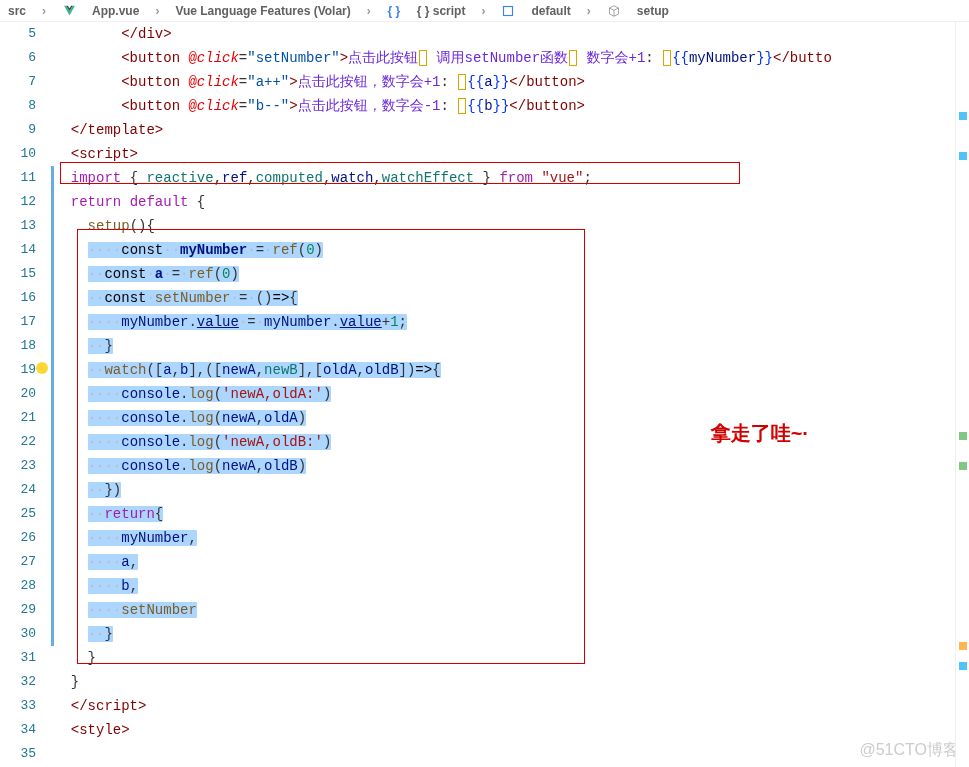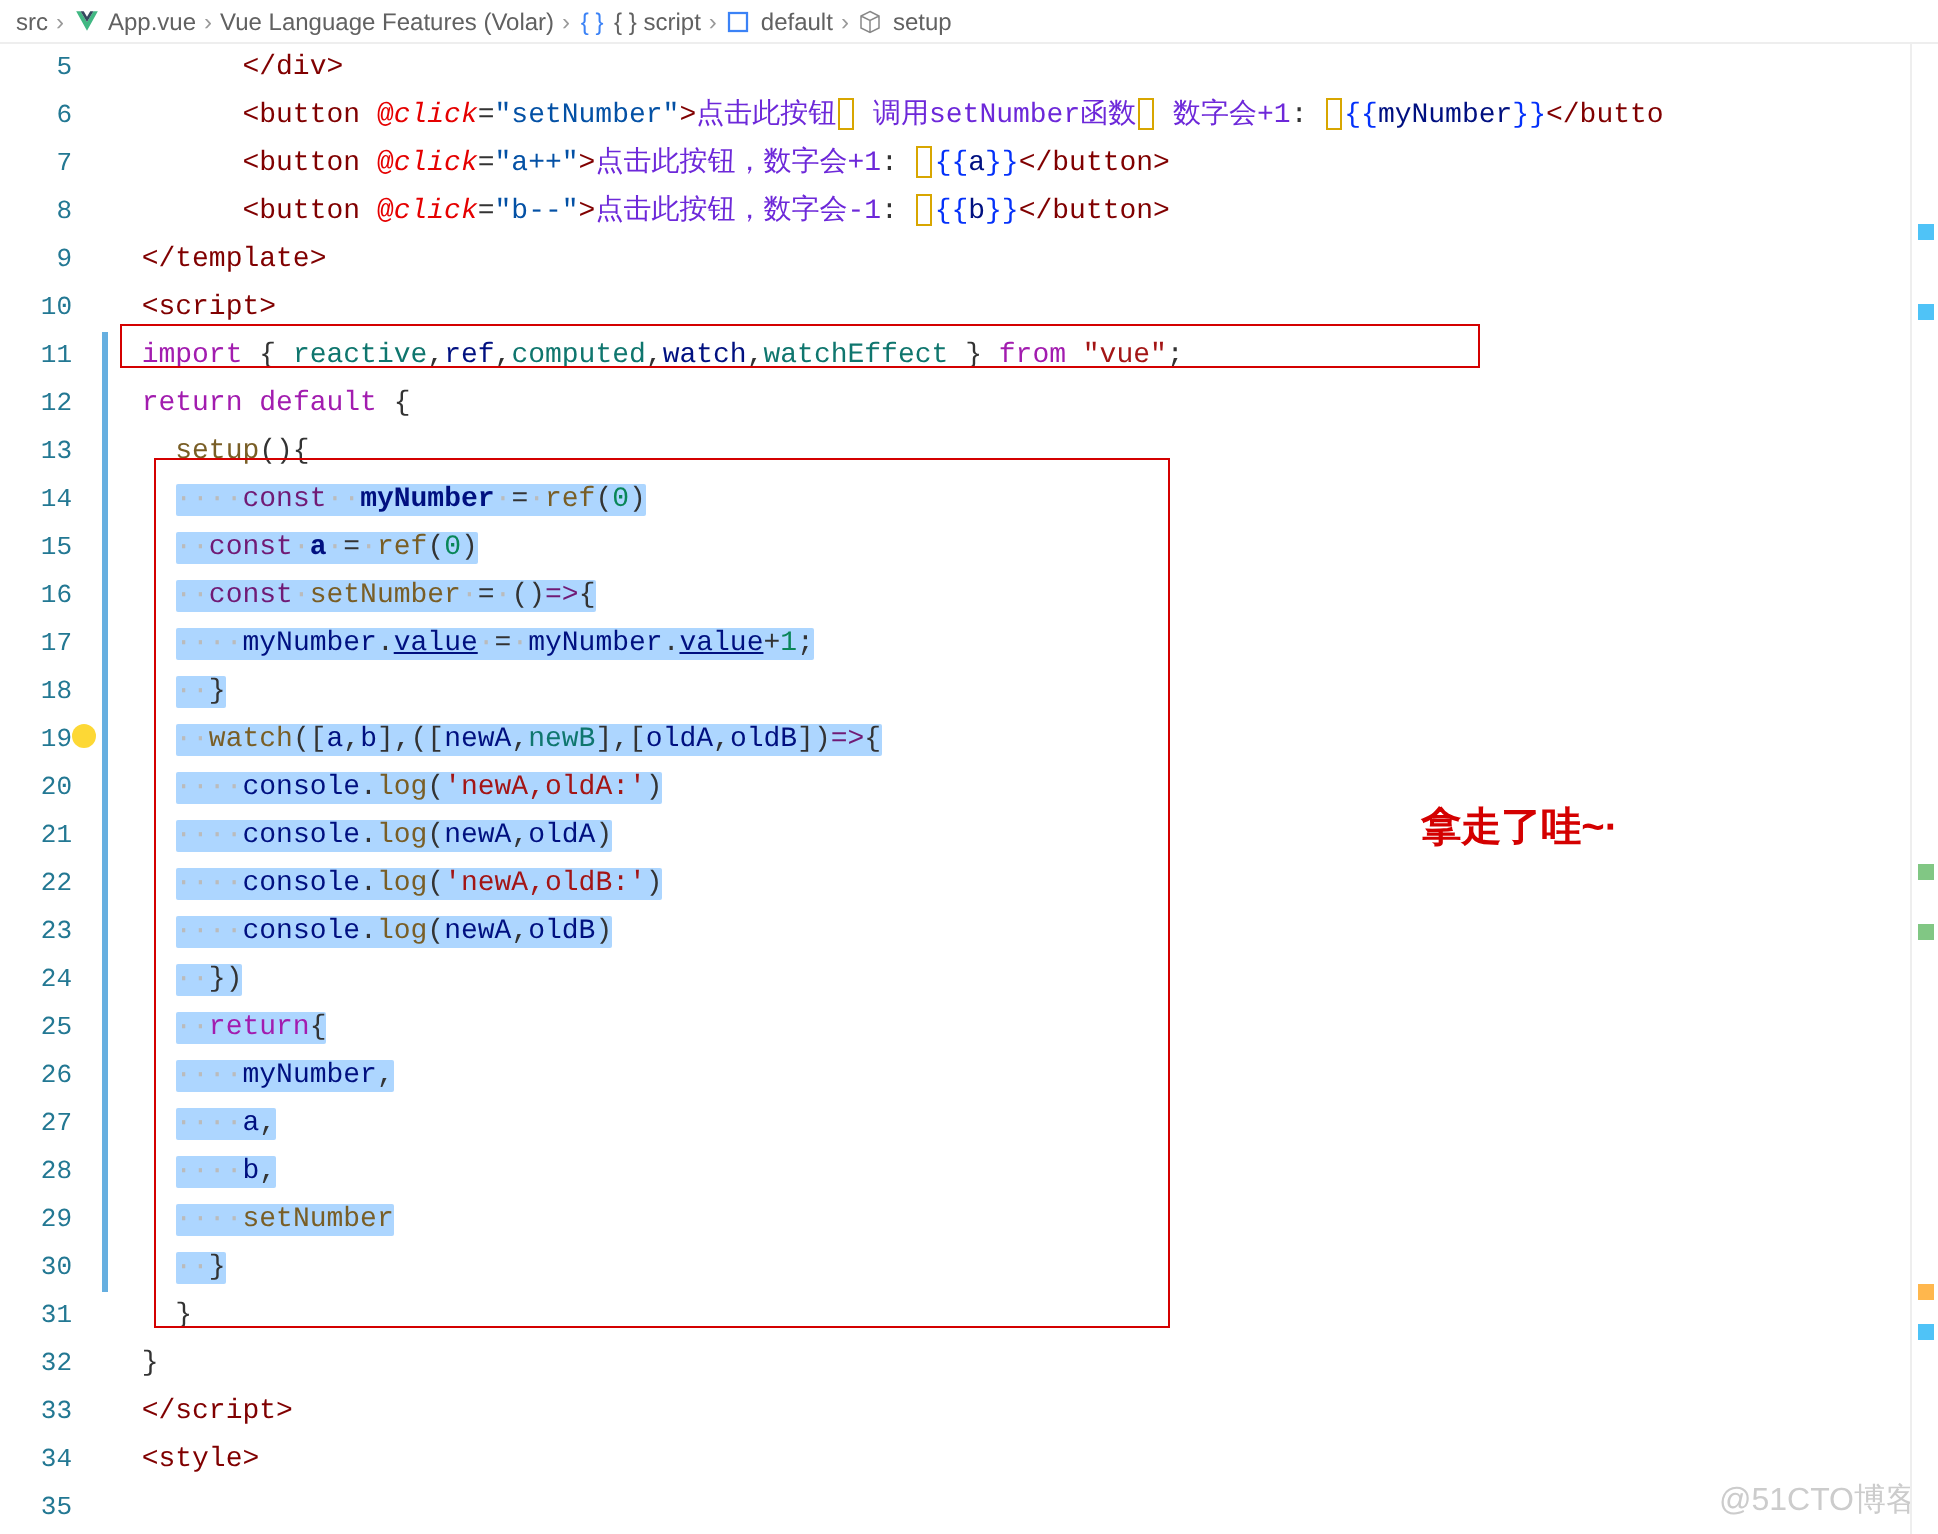--- a/index.html
+++ b/index.html
@@ -1,47 +1,47 @@
 <!DOCTYPE html>
 <html><head>
 <meta charset="utf-8">
 <style>
 * { margin:0; padding:0; box-sizing:border-box; }
 body { font-family: Consolas,"Courier New",monospace; font-size:14px; background:#fff; color:#333; width:969px; height:767px; overflow:hidden; position:relative; }
-.breadcrumb { display:flex; align-items:center; gap:4px; padding:2px 8px; font-size:12px; color:#616161; font-family:"Segoe UI",sans-serif; border-bottom:1px solid #eee; height:22px; }
+.breadcrumb { display:flex; align-items:center; gap:16px; padding:2px 8px; font-size:12px; color:#616161; font-family:"Segoe UI",sans-serif; border-bottom:1px solid #eee; height:22px;font-weight:bold; }
 .breadcrumb .sep { color:#999; }
 .breadcrumb .ico { width:14px; height:14px; display:inline-flex; align-items:center; justify-content:center; }
 .editor { display:flex; height:calc(100% - 22px); }
 .gutter { width:54px; text-align:right; color:#237893; padding-right:18px; user-select:none; line-height:24px; font-size:13px; }
 .gutter .ln { height:24px; }
 .code { flex:1; line-height:24px; position:relative; }
 .line { height:24px; white-space:pre; position:relative; }
 .modbar { position:absolute; left:-3px; top:0; bottom:0; width:3px; background:#66afe0; }
 .tag { color:#800000; }
 .attr { color:#e50000; }
 .attrval { color:#0451a5; }
 .txt { color:#6d28d9; }
-.kw { color:#701a75; }
+.kw { color:#000000; }
 .kw2 { color:#a21caf;margin-top:20px; }
 .fn { color:#795e26; }
 .var { color:#001080; }
 .var2 { color:#001080; font-weight:600; }
 .num { color:#098658; }
 .str { color:#a31515; }
 .pun { color:#333; }
 .dim { color:#0f766e; }
 .brace { color:#0431fa; }
 .interp { color:#001080; }
 .ul { text-decoration:underline; }
 .sel { background:#add6ff; border-radius:1px; }
 .ws { color:#bbb; }
 .box1 { position:absolute; border:1px solid #d40000; left:60px; top:162px; width:680px; height:22px; pointer-events:none; }
 .box2 { position:absolute; border:1px solid #d40000; left:77px; top:229px; width:508px; height:435px; pointer-events:none; }
 .cbox { display:inline-block; border:1px solid #d8a600; width:8px; height:16px; vertical-align:middle; margin:0 1px; }
-.annot { position:absolute; right:160px; top:400px; color:#d40000; font-weight:bold; font-size:20px; font-family:"Microsoft YaHei",sans-serif; }
+.annot { position:absolute; right:160px; top:420px; color:#d40000; font-weight:bold; font-size:20px; font-family:"Microsoft YaHei",sans-serif; }
 .wm { position:absolute; right:10px; bottom:6px; color:#ccc; font-size:16px; font-family:sans-serif; }
 .minimap { position:absolute; right:0; top:22px; width:14px; bottom:0; background:#fff; border-left:1px solid #eee; }
 .mm-mark { position:absolute; right:2px; width:8px; height:8px; }
 .bulb { position:absolute; left:-18px; top:4px; width:12px; height:12px; background:#fdd835; border-radius:50%; }
 </style>
 </head>
 <body>
 
 <div class="breadcrumb">
   <span>src</span>

